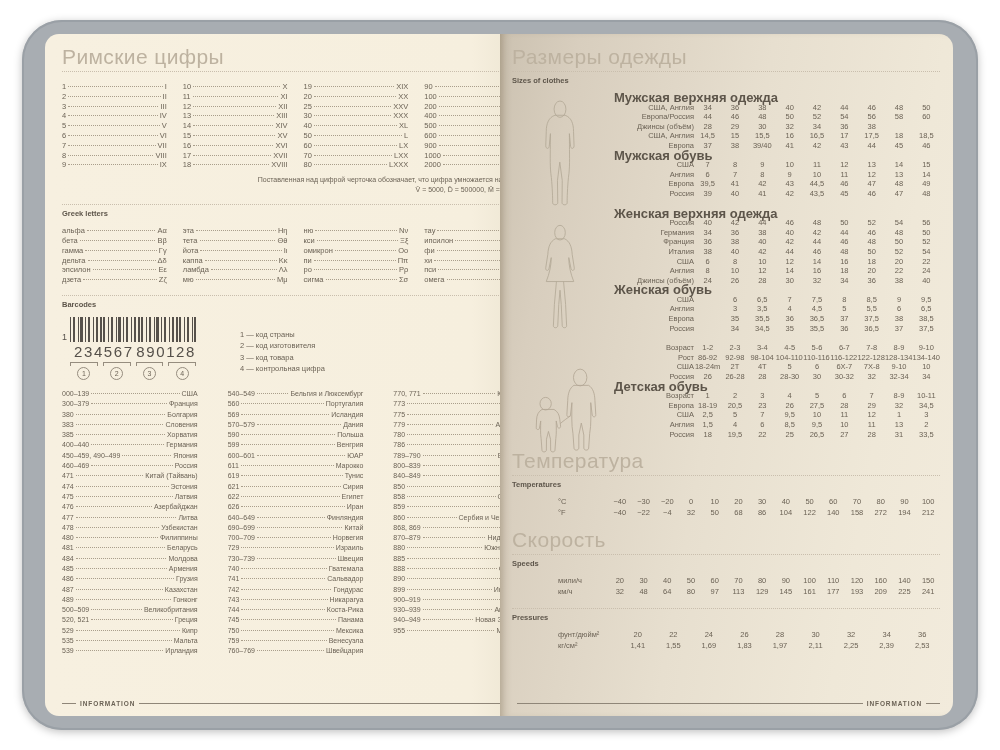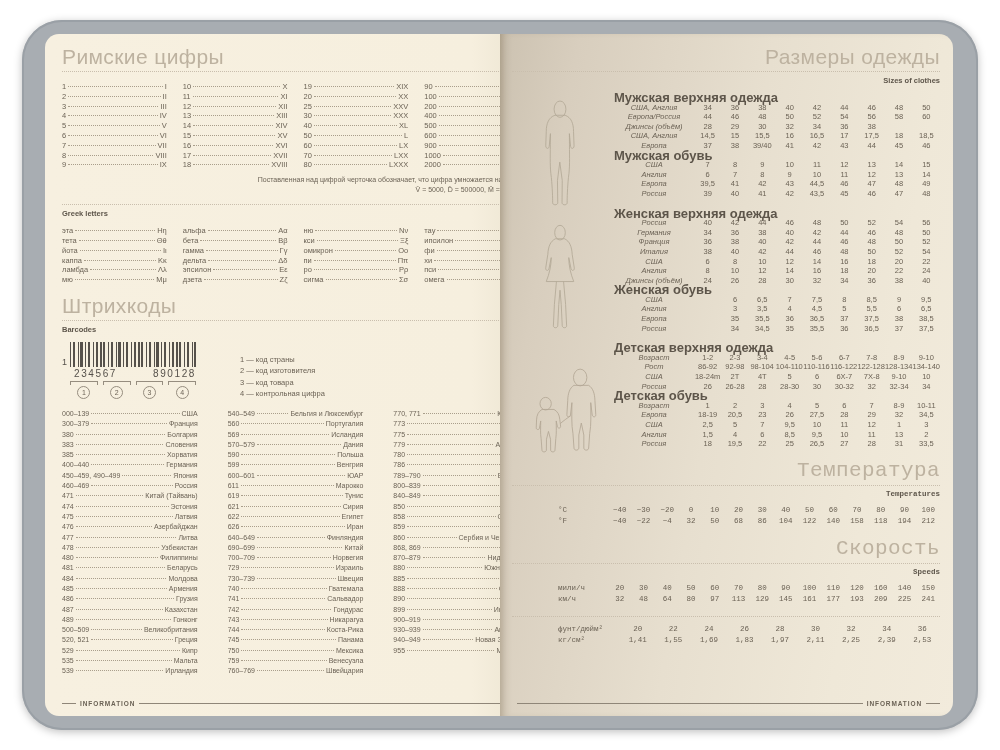--- a/index.html
+++ b/index.html
@@ -8,59 +8,59 @@
   .cover{position:absolute;left:22px;top:20px;right:22px;bottom:20px;background:#a8adb2;border-radius:40px;
          box-shadow:0 2px 8px rgba(0,0,0,.25), inset 0 0 0 2px #9aa0a6;}
   .page{position:absolute;top:34px;height:682px;overflow:hidden;box-sizing:border-box;}
   .page-left{left:45px;width:496px;border-radius:14px 0 0 14px;padding:12px 12px 0 17px;
       background:linear-gradient(to right,#f7f0e0 0%,#f6efde 86%,#e9e1ce 100%);}
   .page-right{left:500px;width:453px;border-radius:0 14px 14px 0;padding:12px 13px 0 12px;
       background:linear-gradient(100deg,#ccc2b1 0%,#d8cebe 14%,#e7dfcf 48%,#efe8d8 78%,#f2ebdc 100%);
       box-shadow:inset 8px 0 10px -6px rgba(80,60,30,.35);}
   .sec{position:relative;}
   .page-left .sec + .sec{margin-top:10px;}
-  .page-right .sec + .sec{margin-top:11px;font-family:Liberation Mono, monospace;}
+  .page-right .sec + .sec{margin-top:11px;}
   .sec-title{font-size:21px;line-height:22px;font-weight:400;letter-spacing:.4px;color:#bdb2a0;margin:0;}
   .sec-rule{border-top:1px dotted #c9bead;margin-top:3px;height:0;}
   .sec-sub{font-size:7.5px;font-weight:700;color:#5d554a;margin-top:4px;}
-  .right-align .sec-title,.right-align .sec-sub{text-align:right;}
+  .right-align .sec-title,.right-align .sec-sub{text-align:left;}
   
   .cols4{display:flex;gap:16px;margin-top:10px;}
   .colf{flex:1;min-width:0;}
   .lrow{display:flex;align-items:baseline;font-size:7.5px;line-height:9.8px;color:#6b6255;white-space:nowrap;}
   .lrow .dots{flex:1;border-bottom:1px dotted #a99e8b;margin:0 2px;transform:translateY(-2px);min-width:6px;}
   .note{font-size:7px;line-height:9.5px;color:#6b6255;text-align:right;margin-top:5px;}
   
   .bc-wrap{display:flex;gap:44px;margin-top:8px;align-items:flex-start;}
   .barcode{width:134px;flex:0 0 auto;}
   .bc-top{display:flex;align-items:flex-end;gap:3px;}
   .bc-lead{font-size:9px;color:#55504a;line-height:10px;}
   .bc-bars{flex:1;height:25px;
       background:repeating-linear-gradient(90deg,#56514b 0 1.3px,transparent 1.3px 2.9px,#56514b 2.9px 5px,transparent 5px 7.6px);}
-  .bc-digits{display:flex;justify-content:space-between;padding-left:12px;font-size:10px;letter-spacing:1.6px;color:#55504a;margin-top:1px;}
+  .bc-digits{display:flex;justify-content:space-between;padding-left:12px;font-size:15px;letter-spacing:1.6px;color:#55504a;margin-top:1px;}
   .bc-markers{display:flex;gap:5px;margin-top:2px;padding-left:8px;}
   .bc-m{flex:1;display:flex;flex-direction:column;align-items:center;}
   .bc-bracket{width:100%;height:4px;border:1px solid #968d7f;border-bottom:none;box-sizing:border-box;}
   .bc-circle{width:11px;height:11px;border:1px solid #968d7f;border-radius:50%;font-size:7px;line-height:11px;text-align:center;color:#6b6255;margin-top:1px;background:transparent;}
   .legend{font-size:7.5px;line-height:11.5px;color:#6b6255;padding-top:12px;}
   .bc-cols{display:flex;gap:30px;margin-top:9px;}
   .bc-col{flex:1;min-width:0;}
   .bc-col .lrow{font-size:7px;line-height:10.3px;}
   
   .pfoot{position:absolute;bottom:9px;left:17px;right:13px;display:flex;align-items:center;gap:4px;}
   .pfoot .ln{border-top:1px solid #8f8678;height:0;}
   .ln-short{width:14px;}
   .ln-grow{flex:1;}
   .fword{font-size:6.5px;font-weight:700;letter-spacing:.9px;color:#6b6255;}
   
   .size-groups{margin:8px 0 0 102px;}
   .sg-h{font-size:13px;font-weight:700;color:#5d554a;line-height:9.6px;}
   .size-rows{margin:0;}
   .size-row{display:grid;grid-template-columns:80px repeat(9,1fr);font-size:7.5px;line-height:9.6px;color:#6b6255;}
-  .size-row .rlabel{text-align:center;white-space:nowrap;overflow:hidden;font-style:italic;}
+  .size-row .rlabel{text-align:right;white-space:nowrap;overflow:hidden;}
   .size-row .cell{text-align:center;white-space:nowrap;}
   .size-groups > div:nth-of-type(4){margin-top:10px;}
   .size-groups > div:nth-of-type(6){margin-top:10px;}
   
   .unit-table{margin:7px 0 0 46px;}
   .u-row{display:grid;font-size:7.5px;line-height:11px;color:#6b6255;}
   .t14 .u-row{grid-template-columns:50px repeat(14,1fr);}
   .t9p .u-row{grid-template-columns:62px repeat(9,1fr);}
   .u-row .rlabel{text-align:left;white-space:nowrap;}
   .u-row .cell{text-align:center;white-space:nowrap;}
@@ -285,20 +285,53 @@
     </section>
 
     <section class="sec">
       <div class="sec-rule"></div>
       <div class="sec-sub">Greek letters</div>
       <div class="cols4" style="margin-top:8px">
 
       <div class="colf">
 
           <div class="lrow">
+                <span class="k">альфа</span>
+                <span class="dots"></span>
+                <span class="v">Αα</span>
+              </div>
+            <div class="lrow">
+                <span class="k">бета</span>
+                <span class="dots"></span>
+                <span class="v">Ββ</span>
+              </div>
+            <div class="lrow">
+                <span class="k">гамма</span>
+                <span class="dots"></span>
+                <span class="v">Γγ</span>
+              </div>
+            <div class="lrow">
+                <span class="k">дельта</span>
+                <span class="dots"></span>
+                <span class="v">Δδ</span>
+              </div>
+            <div class="lrow">
+                <span class="k">эпсилон</span>
+                <span class="dots"></span>
+                <span class="v">Εε</span>
+              </div>
+            <div class="lrow">
+                <span class="k">дзета</span>
+                <span class="dots"></span>
+                <span class="v">Ζζ</span>
+              </div>
+          </div>
+          <div class="colf">
+
+          <div class="lrow">
                 <span class="k">эта</span>
                 <span class="dots"></span>
                 <span class="v">Ηη</span>
               </div>
             <div class="lrow">
                 <span class="k">тета</span>
                 <span class="dots"></span>
                 <span class="v">Θθ</span>
               </div>
             <div class="lrow">
@@ -313,53 +346,20 @@
               </div>
             <div class="lrow">
                 <span class="k">ламбда</span>
                 <span class="dots"></span>
                 <span class="v">Λλ</span>
               </div>
             <div class="lrow">
                 <span class="k">мю</span>
                 <span class="dots"></span>
                 <span class="v">Μμ</span>
-              </div>
-          </div>
-          <div class="colf">
-
-          <div class="lrow">
-                <span class="k">альфа</span>
-                <span class="dots"></span>
-                <span class="v">Αα</span>
-              </div>
-            <div class="lrow">
-                <span class="k">бета</span>
-                <span class="dots"></span>
-                <span class="v">Ββ</span>
-              </div>
-            <div class="lrow">
-                <span class="k">гамма</span>
-                <span class="dots"></span>
-                <span class="v">Γγ</span>
-              </div>
-            <div class="lrow">
-                <span class="k">дельта</span>
-                <span class="dots"></span>
-                <span class="v">Δδ</span>
-              </div>
-            <div class="lrow">
-                <span class="k">эпсилон</span>
-                <span class="dots"></span>
-                <span class="v">Εε</span>
-              </div>
-            <div class="lrow">
-                <span class="k">дзета</span>
-                <span class="dots"></span>
-                <span class="v">Ζζ</span>
               </div>
           </div>
           <div class="colf">
 
           <div class="lrow">
                 <span class="k">ню</span>
                 <span class="dots"></span>
                 <span class="v">Νν</span>
               </div>
             <div class="lrow">
@@ -418,21 +418,20 @@
             <div class="lrow">
                 <span class="k">омега</span>
                 <span class="dots"></span>
                 <span class="v">Ωω</span>
               </div>
           </div>
         </div>
     </section>
 
     <section class="sec">
-      <h1 class="sec-title">Штрихкоды</h1>
       <div class="sec-rule"></div>
       <div class="sec-sub">Barcodes</div>
 
       <div class="bc-wrap">
         <div class="barcode">
           <div class="bc-top">
             <span class="bc-lead">1</span>
             <div class="bc-bars"></div>
           </div>
           <div class="bc-digits">
@@ -1184,21 +1183,20 @@
                 <span class="cell">35</span>
                 <span class="cell">35,5</span>
                 <span class="cell">36</span>
                 <span class="cell">36,5</span>
                 <span class="cell">37</span>
                 <span class="cell">37,5</span>
               </div>
             </div>
           </div>
           <div class="size-group">
-            <div class="sg-h">Детская верхняя одежда</div>
             <div class="size-rows">
 
             <div class="size-row">
                   <span class="rlabel">Возраст</span>
 
                 <span class="cell">1-2</span>
                 <span class="cell">2-3</span>
                 <span class="cell">3-4</span>
                 <span class="cell">4-5</span>
                 <span class="cell">5-6</span>
@@ -1353,21 +1351,21 @@
             <span class="cell">−22</span>
             <span class="cell">−4</span>
             <span class="cell">32</span>
             <span class="cell">50</span>
             <span class="cell">68</span>
             <span class="cell">86</span>
             <span class="cell">104</span>
             <span class="cell">122</span>
             <span class="cell">140</span>
             <span class="cell">158</span>
-            <span class="cell">118</span>
+            <span class="cell">272</span>
             <span class="cell">194</span>
             <span class="cell">212</span>
           </div>
         </div>
     </section>
 
     <section class="sec right-align">
       <h1 class="sec-title">Скорость</h1>
       <div class="sec-rule"></div>
       <div class="sec-sub">Speeds</div>
@@ -1407,20 +1405,21 @@
             <span class="cell">193</span>
             <span class="cell">209</span>
             <span class="cell">225</span>
             <span class="cell">241</span>
           </div>
         </div>
     </section>
 
     <section class="sec right-align">
       <div class="sec-rule"></div>
+      <div class="sec-sub">Pressures</div>
       <div class="unit-table t9p">
 
       <div class="u-row">
             <span class="rlabel">фунт/дюйм²</span>
 
           <span class="cell">20</span>
             <span class="cell">22</span>
             <span class="cell">24</span>
             <span class="cell">26</span>
             <span class="cell">28</span>

